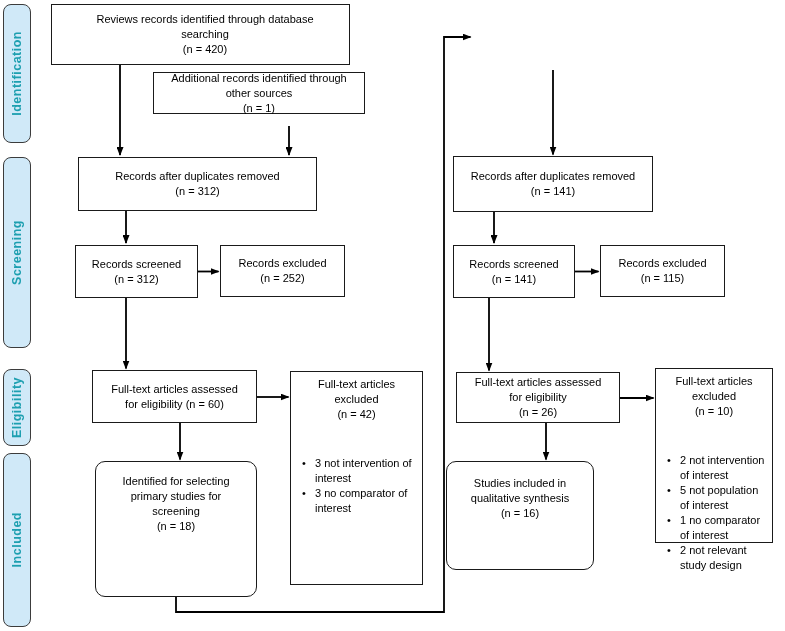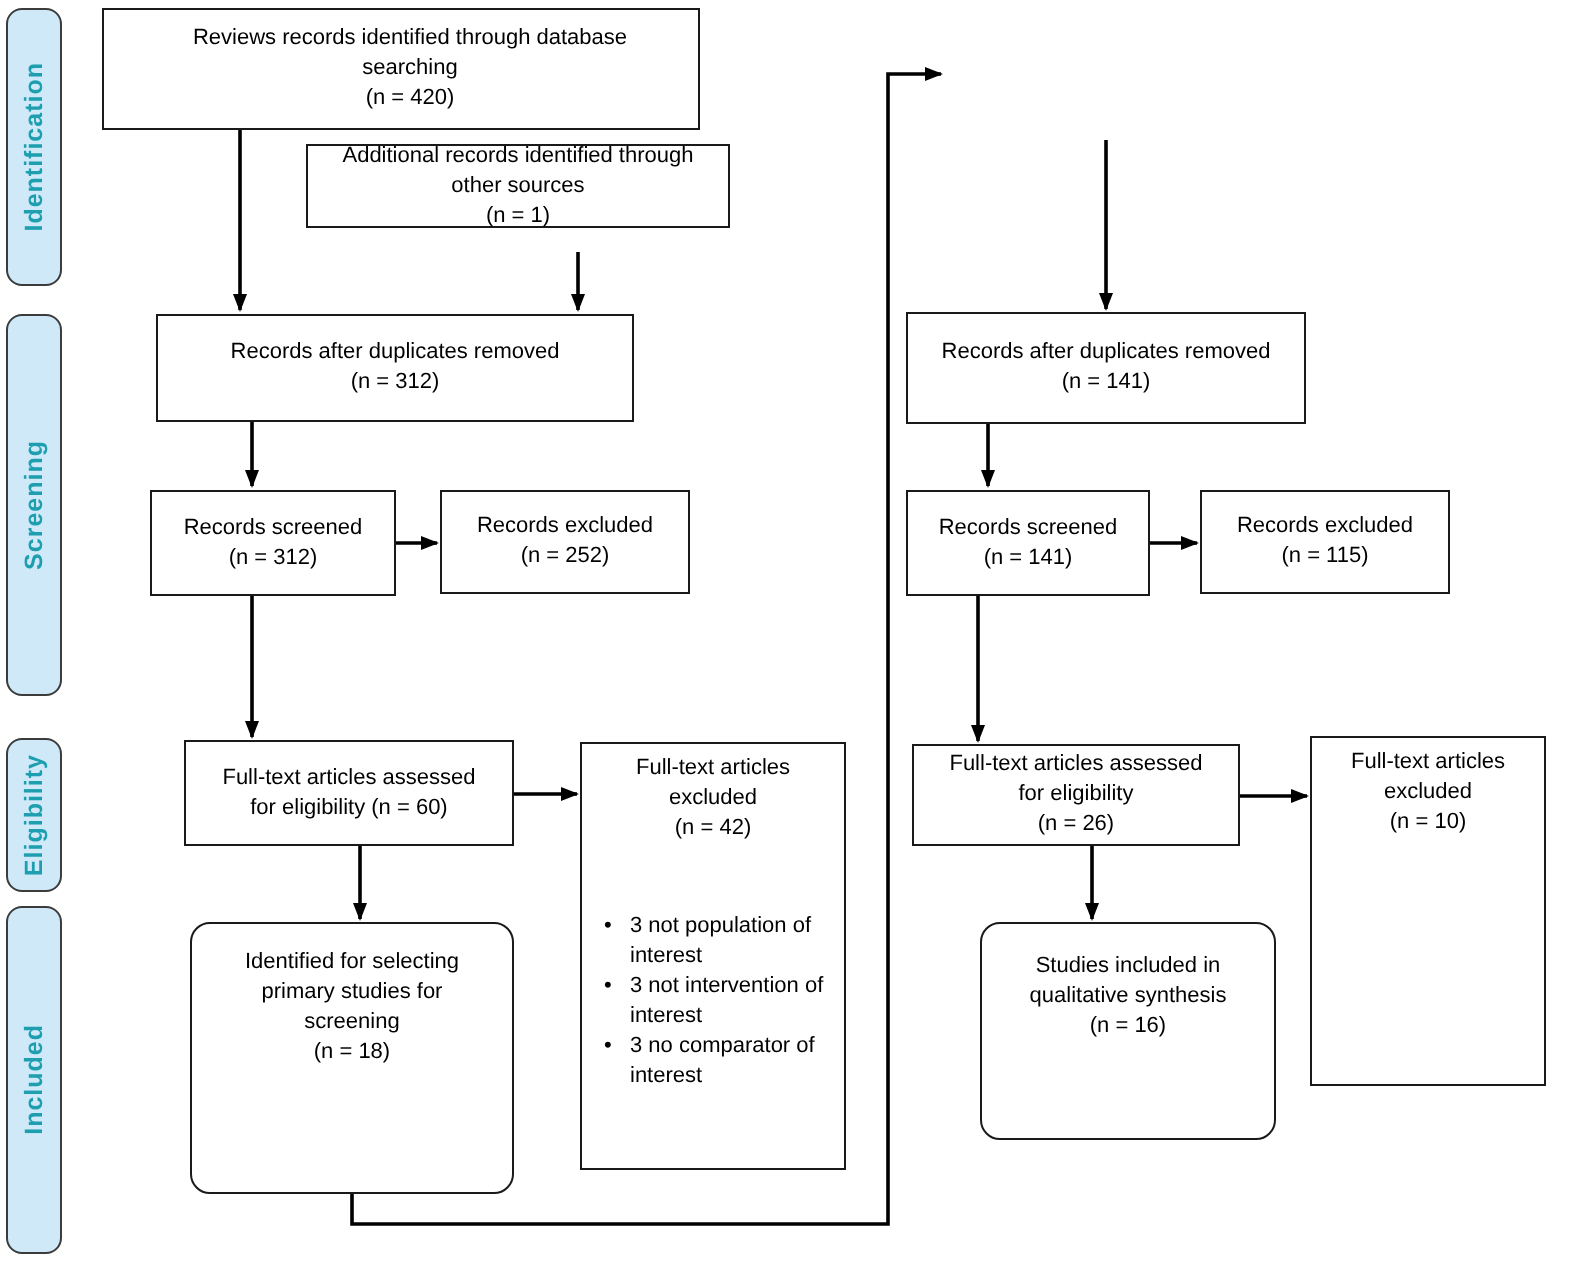--- a/index.html
+++ b/index.html
@@ -158,21 +158,20 @@
   </div>
   <div class="box" style="left:92px; top:370px; width:165px; height:53px;">
     <span class="box-text">Full-text articles assessed
 for eligibility (n = 60)</span>
   </div>
   <div class="box reason-box" style="left:290px; top:371px; width:133px; height:214px;">
     <span class="box-text">Full-text articles
 excluded
 (n = 42)</span>
     <ul class="reasons">
-      <li>3 not population of interest</li>
       <li>3 not intervention of interest</li>
       <li>3 no comparator of interest</li>
     </ul>
   </div>
   <div class="box top-align" style="left:95px; top:461px; width:162px; height:136px; padding-top:12px;">
     <span class="box-text">Identified for selecting
 primary studies for
 screening
 (n = 18)</span>
   </div>
@@ -191,20 +190,26 @@
   </div>
   <div class="box" style="left:456px; top:372px; width:164px; height:51px;">
     <span class="box-text">Full-text articles assessed
 for eligibility
 (n = 26)</span>
   </div>
   <div class="box reason-box" style="left:655px; top:368px; width:118px; height:175px;">
     <span class="box-text">Full-text articles
 excluded
 (n = 10)</span>
-  </div>
-  <div class="box top-align" style="left:490px; top:461px; width:148px; height:109px; padding-top:14px;">
+    <ul class="reasons">
+      <li>2 not intervention of interest</li>
+      <li>5 not population of interest</li>
+      <li>1 no comparator of interest</li>
+      <li>2 not relevant study design</li>
+    </ul>
+  </div>
+  <div class="box top-align" style="left:446px; top:461px; width:148px; height:109px; padding-top:14px;">
     <span class="box-text">Studies included in
 qualitative synthesis
 (n = 16)</span>
   </div>
 
 </div>
 
 </body></html>

